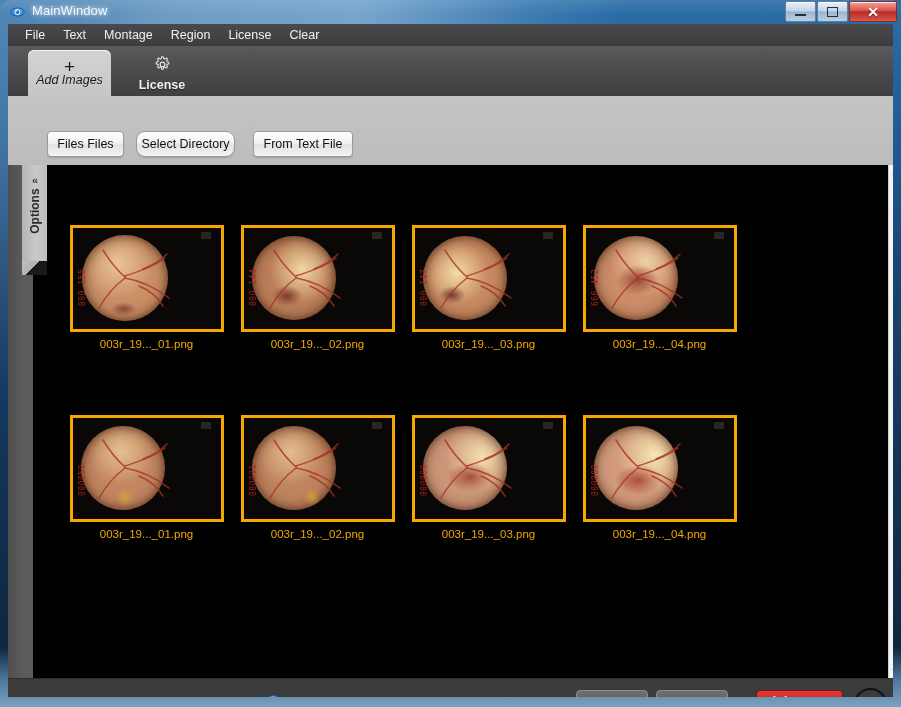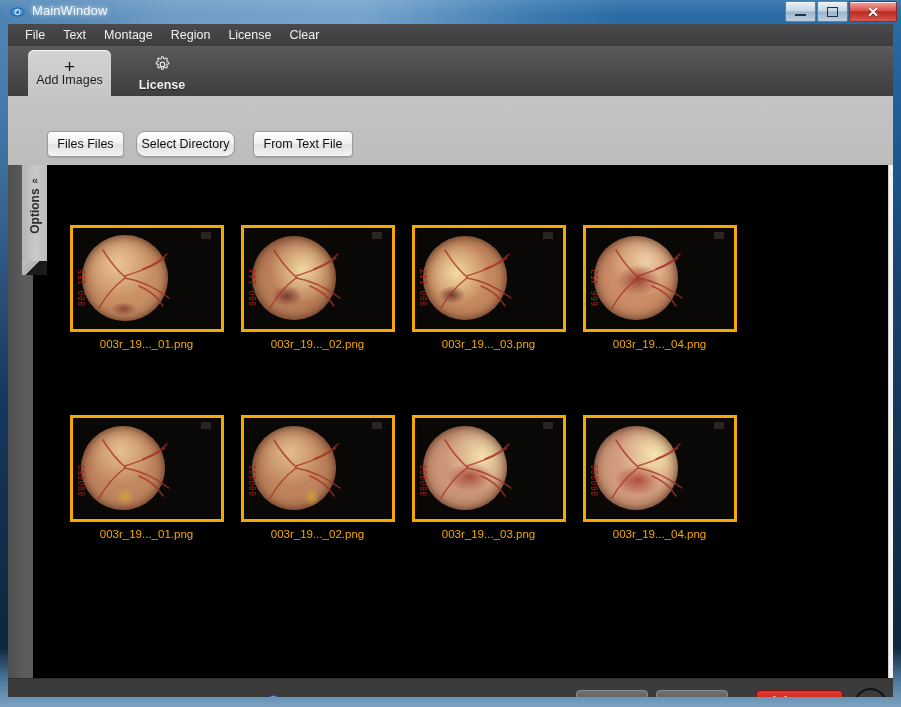--- a/index.html
+++ b/index.html
@@ -21,20 +21,21 @@
   }
   .frame-bg:after{
     content:"";position:absolute;left:0;right:0;bottom:0;height:60px;
     background:linear-gradient(180deg,rgba(120,180,230,0) 0%,rgba(130,190,235,.55) 55%,rgba(160,205,240,.75) 100%);
   }
 
   
   .titlebar{
     position:absolute;left:0;top:0;width:901px;height:24px;
     background:linear-gradient(180deg,rgba(255,255,255,.10),rgba(255,255,255,0) 60%);
+    border-radius:11px;
   }
   .title-icon{
     position:absolute;left:9px;top:4px;width:17px;height:16px;
   }
   .title-text{
     position:absolute;left:32px;top:3px;
     font-size:13px;color:#f2f7fb;letter-spacing:.1px;
     text-shadow:0 0 4px rgba(255,255,255,.65),0 0 7px rgba(255,255,255,.45);
     white-space:nowrap;
   }
@@ -83,21 +84,21 @@
     display:flex;flex-direction:column;align-items:center;justify-content:center;
     box-sizing:border-box;cursor:default;
   }
   .tab .tab-label{font-size:12.5px;white-space:nowrap;}
   .tab.active{
     left:20px;width:83px;
     background:linear-gradient(180deg,#d3d3d3 0%,#c6c6c6 100%);
     border-radius:6px 6px 0 0;
     box-shadow:inset 0 1px 0 rgba(255,255,255,.8);
   }
-  .tab.active .tab-label{color:#1d1d1d;margin-top:0;}
+  .tab.active .tab-label{color:#1d1d1d;margin-top:0;font-style:italic;}
   .tab.inactive{left:115px;width:78px;}
   .tab.inactive .tab-label{color:#efefef;font-weight:bold;margin-top:3px;
     text-shadow:0 1px 1px rgba(0,0,0,.5);}
   .plus-icon{font-size:19px;line-height:13px;color:#1d1d1d;font-weight:300;}
   .gear-icon{width:19px;height:19px;margin-bottom:1px;}
 
   .combo{
     position:absolute;top:62px;height:20px;
     background:linear-gradient(180deg,#fdfdfd 0%,#f0f0f0 48%,#e3e3e3 52%,#f6f6f6 100%);
     border:1px solid #8b8b8b;border-radius:2px;

